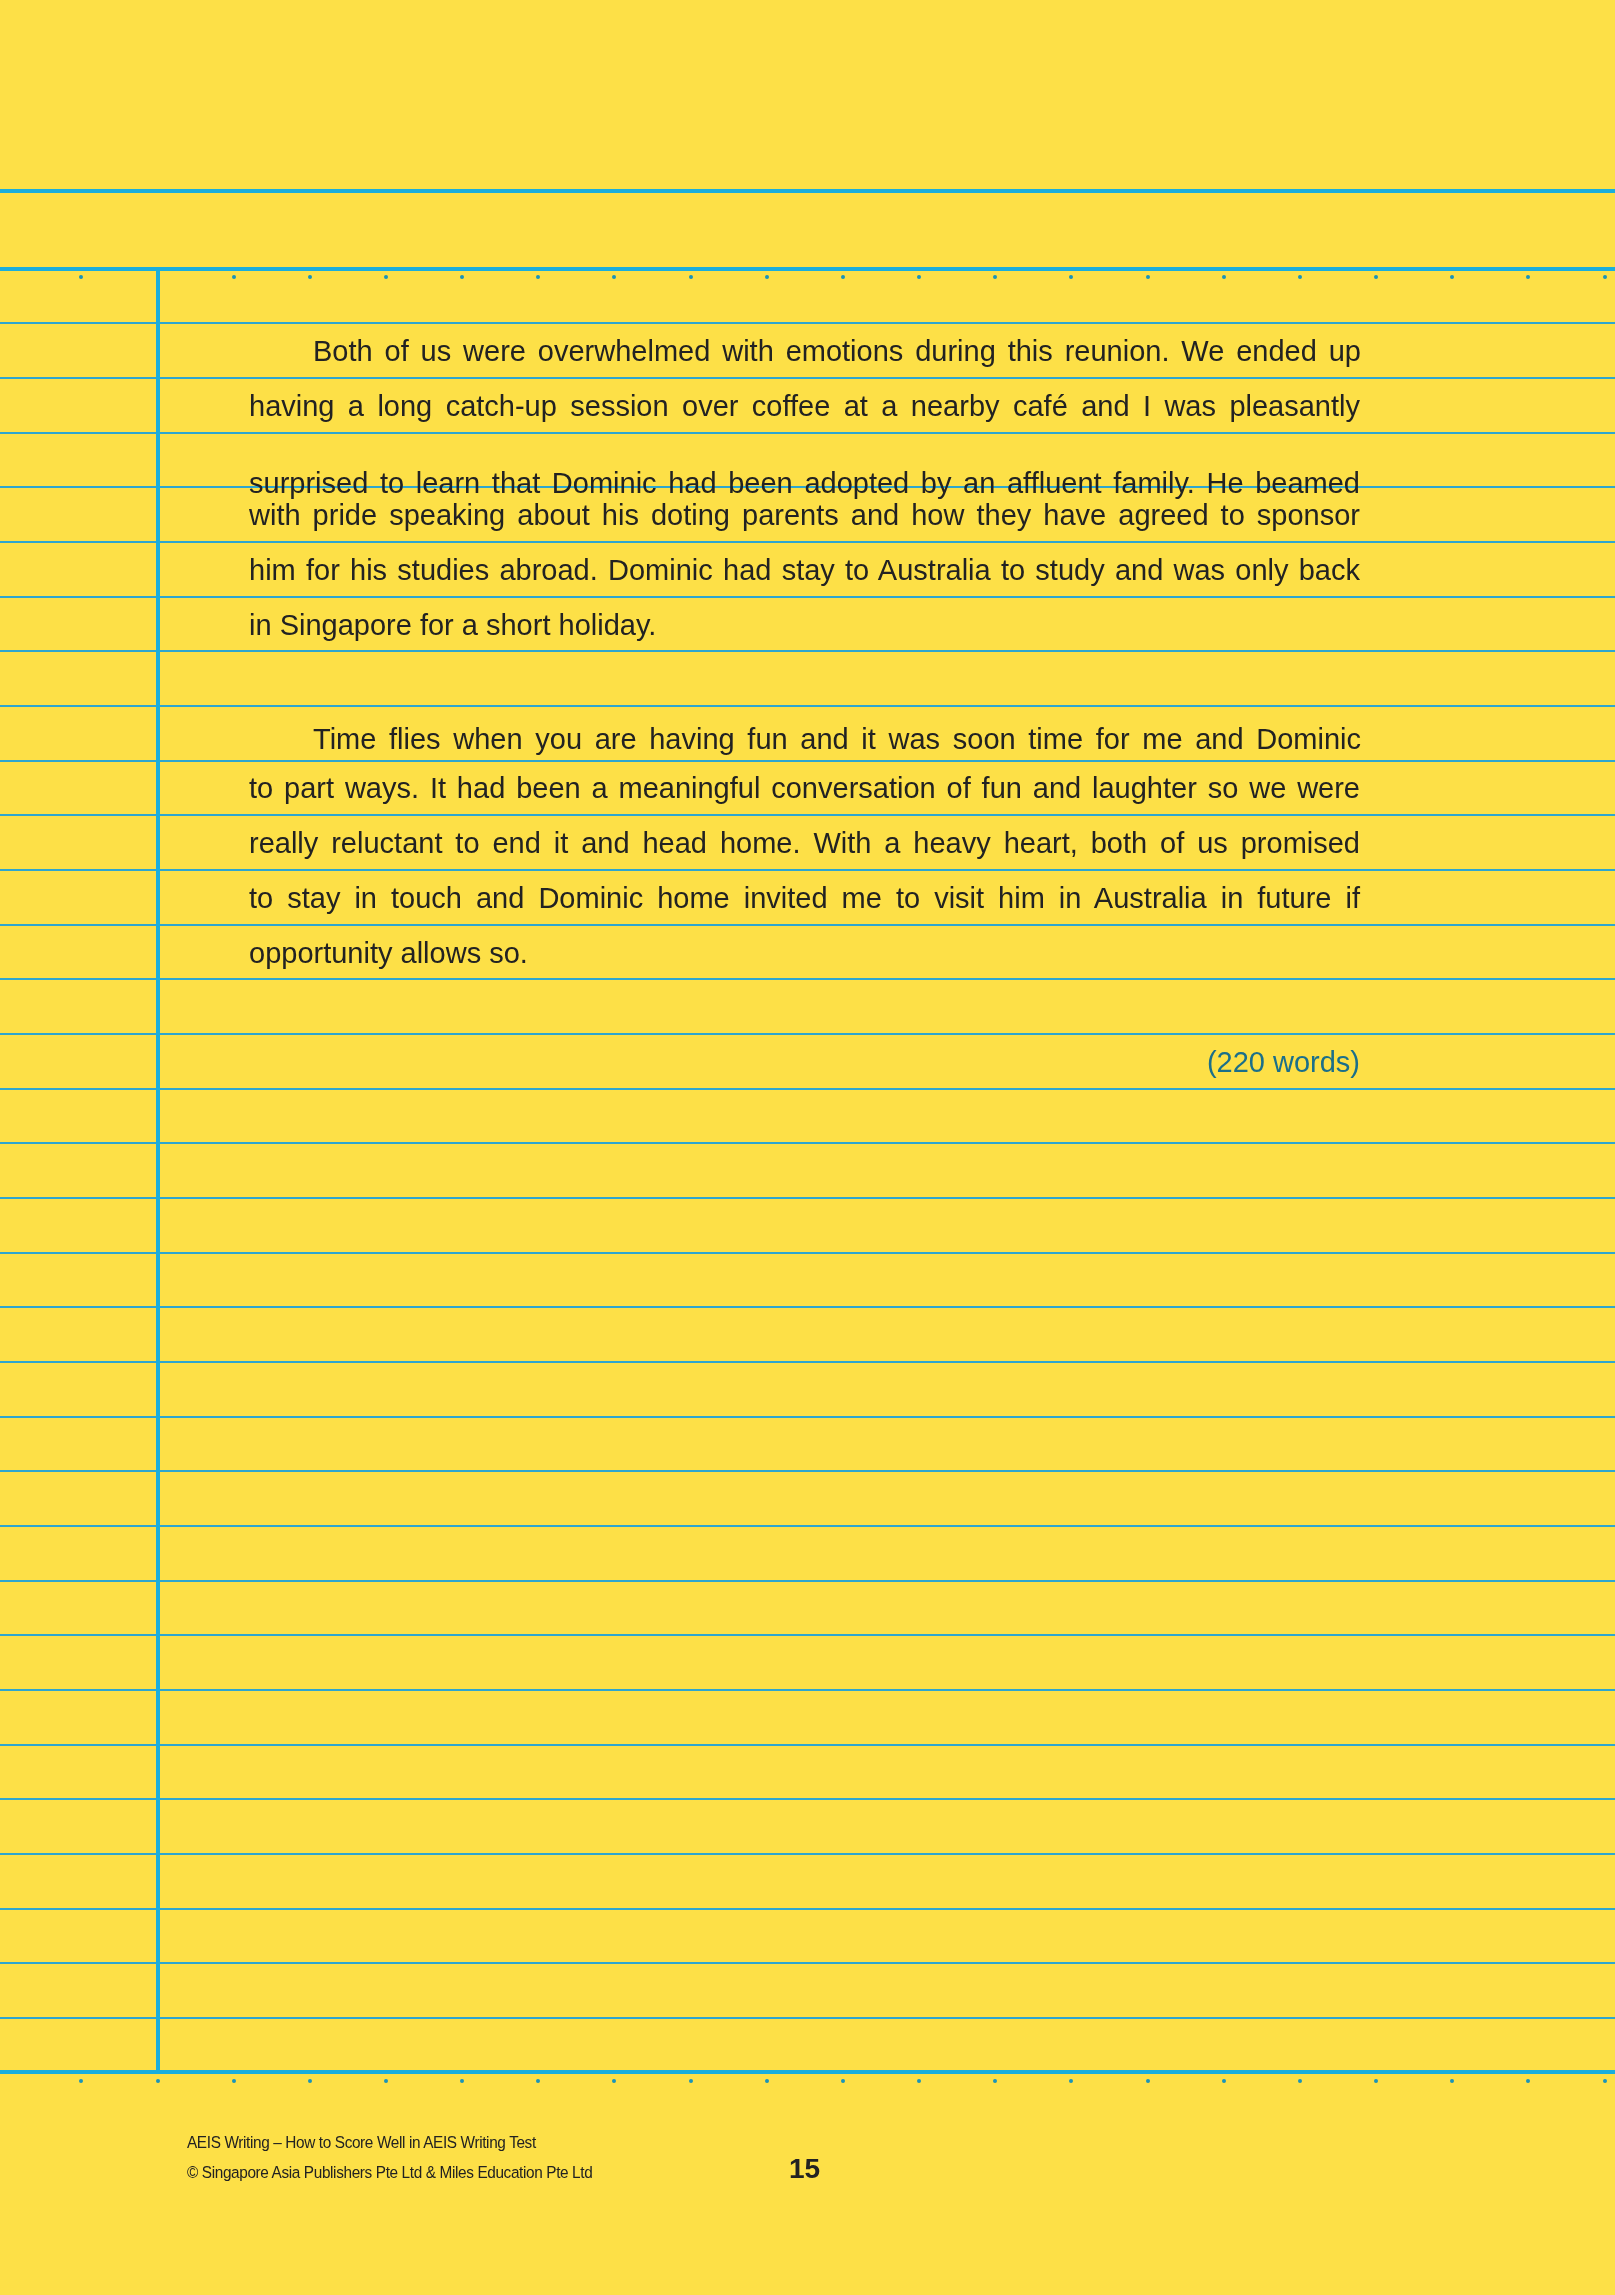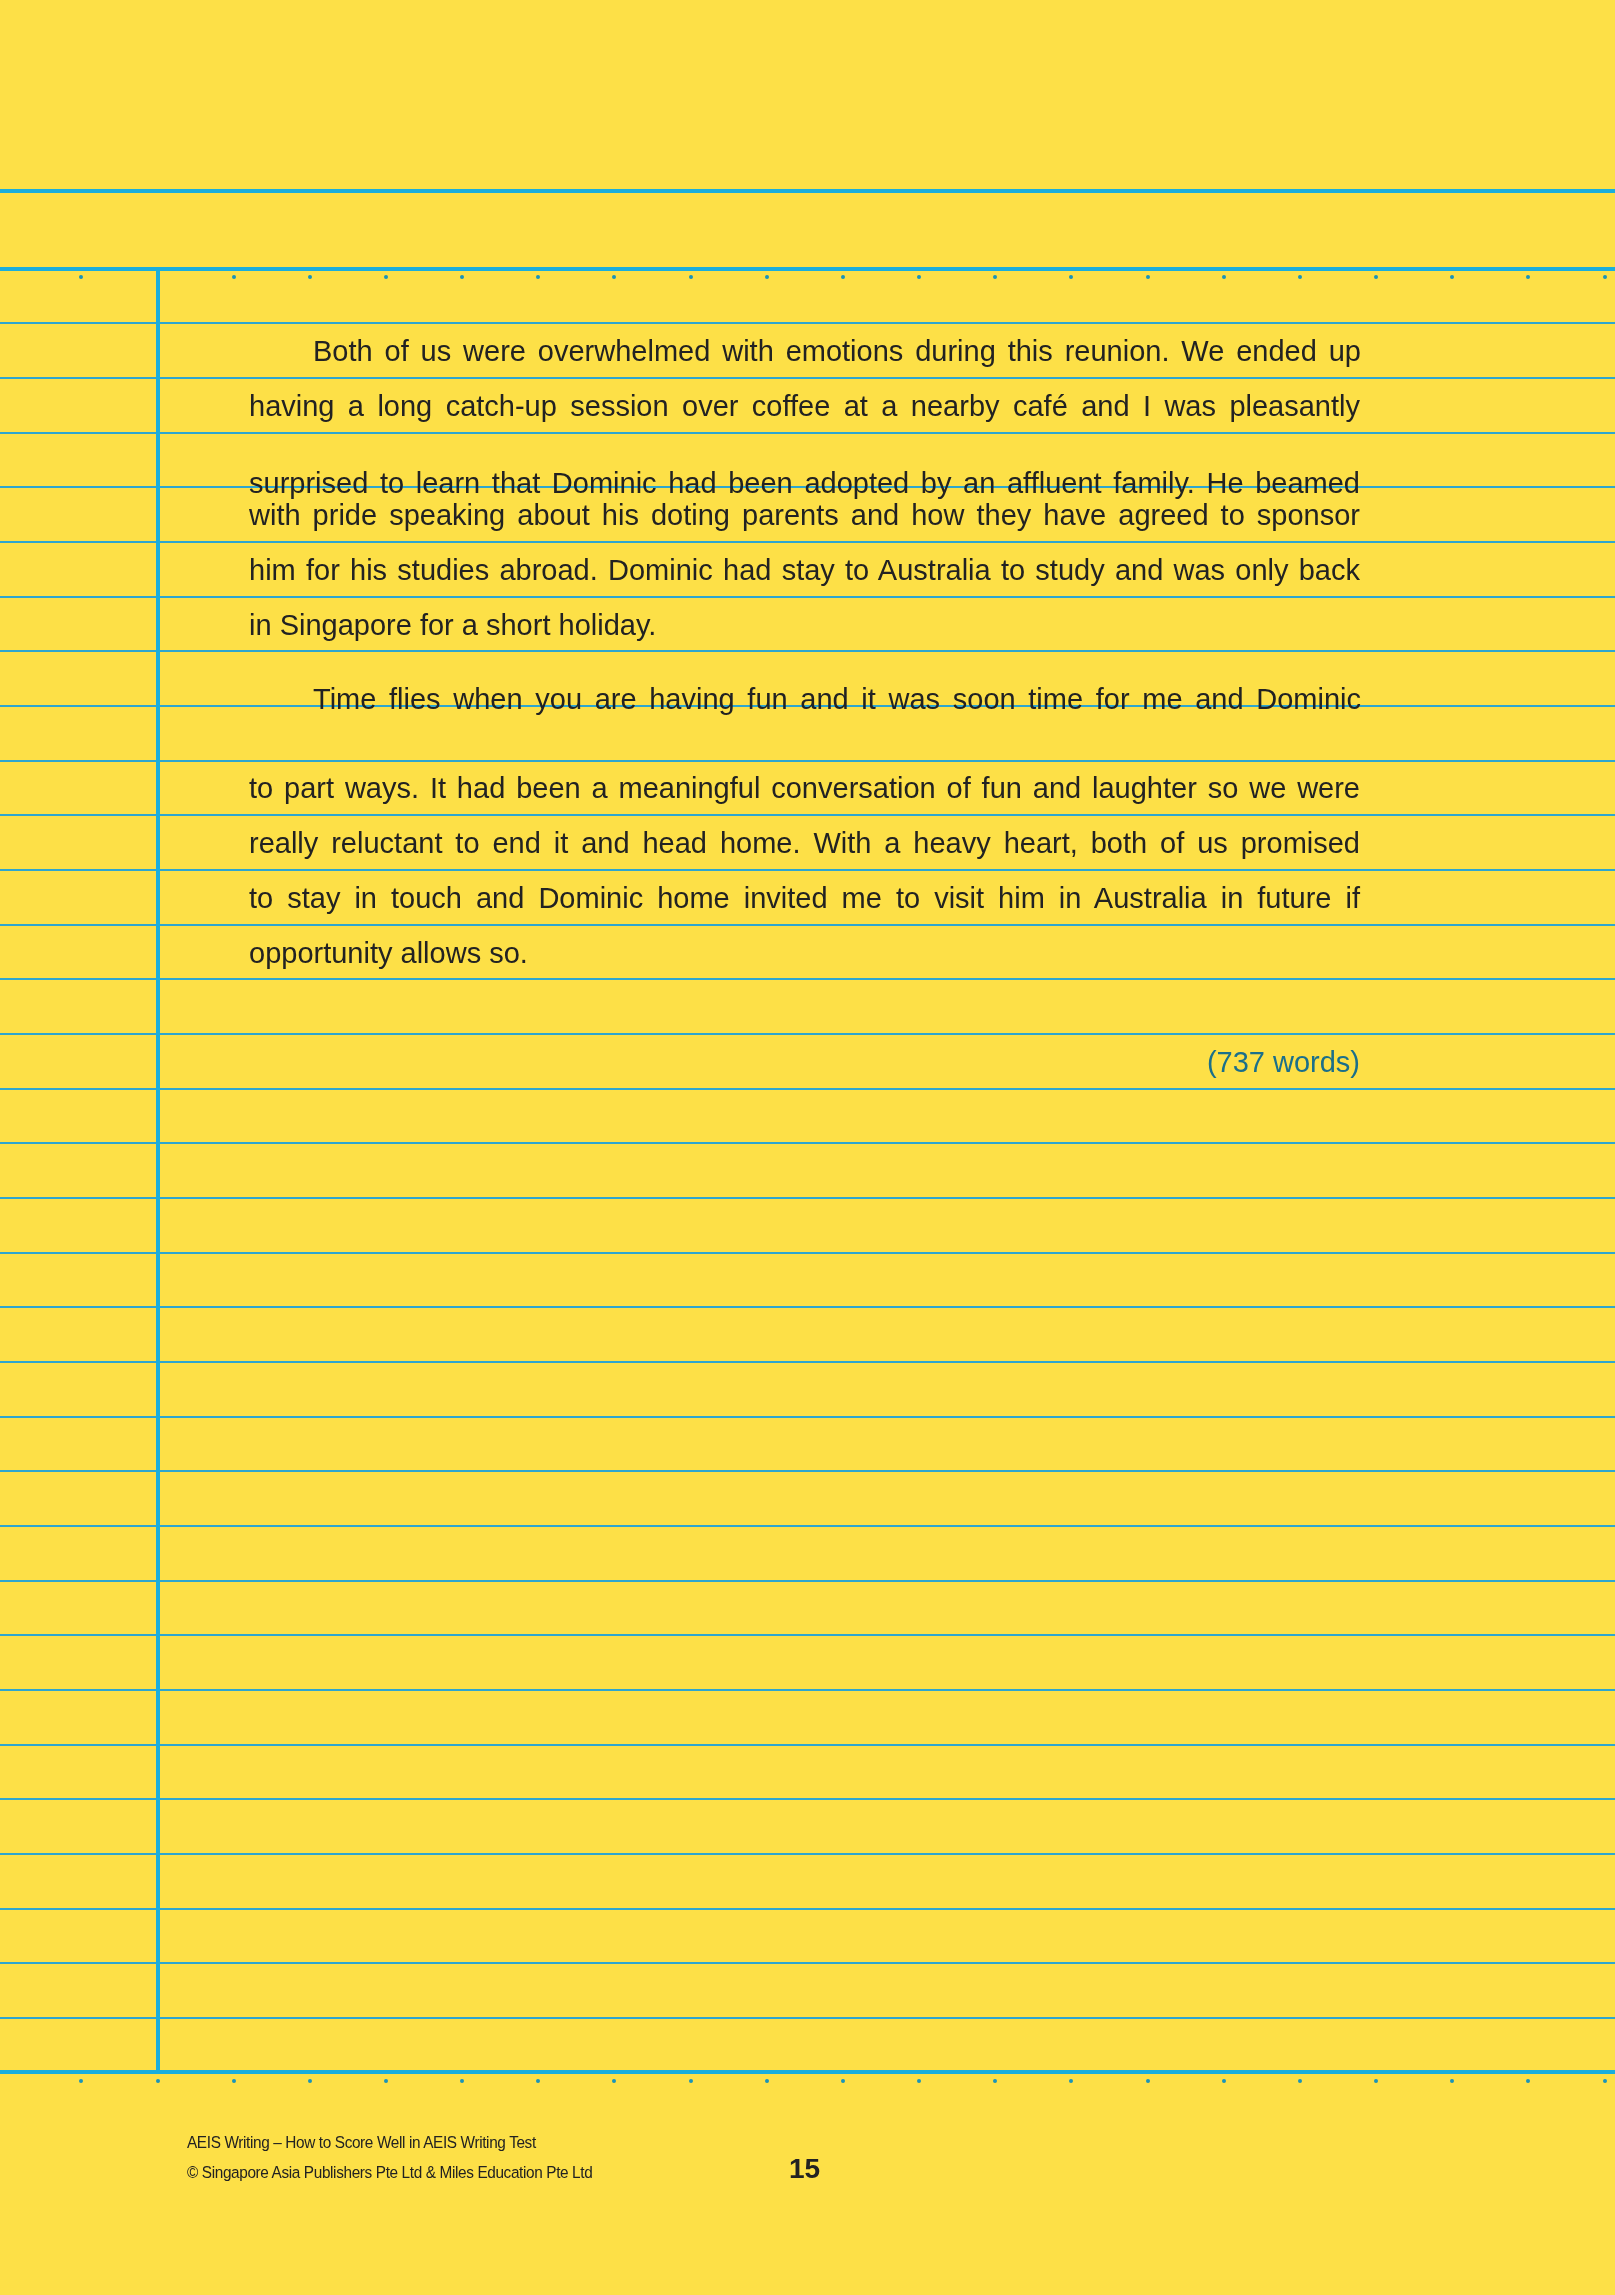--- a/index.html
+++ b/index.html
@@ -127,26 +127,26 @@
   <div>
     <div class="text-line indent" style="top:332px">Both of us were overwhelmed with emotions during this reunion. We ended up</div>
     <div class="text-line" style="top:387px">having a long catch-up session over coffee at a nearby café and I was pleasantly</div>
     <div class="text-line" style="top:464px">surprised to learn that Dominic had been adopted by an affluent family. He beamed</div>
     <div class="text-line" style="top:496px">with pride speaking about his doting parents and how they have agreed to sponsor</div>
     <div class="text-line" style="top:551px">him for his studies abroad. Dominic had stay to Australia to study and was only back</div>
     <div class="text-line last" style="top:606px">in Singapore for a short holiday.</div>
   </div>
 
   <div>
-    <div class="text-line indent" style="top:680px">Time flies when you are having fun and it was soon time for me and Dominic</div>
+    <div class="text-line indent" style="top:720px">Time flies when you are having fun and it was soon time for me and Dominic</div>
     <div class="text-line" style="top:769px">to part ways. It had been a meaningful conversation of fun and laughter so we were</div>
     <div class="text-line" style="top:824px">really reluctant to end it and head home. With a heavy heart, both of us promised</div>
     <div class="text-line" style="top:879px">to stay in touch and Dominic home invited me to visit him in Australia in future if</div>
     <div class="text-line last" style="top:934px">opportunity allows so.</div>
   </div>
 
-  <div class="word-count" style="top:1043px">(737 words)</div>
+  <div class="word-count" style="top:1043px">(220 words)</div>
 
   <div class="footer-line" style="top:2132px">AEIS Writing – How to Score Well in AEIS Writing Test</div>
   <div class="footer-line" style="top:2162px">© Singapore Asia Publishers Pte Ltd &amp; Miles Education Pte Ltd</div>
   <div class="page-number">15</div>
 </div>
 
 
 </body></html>

